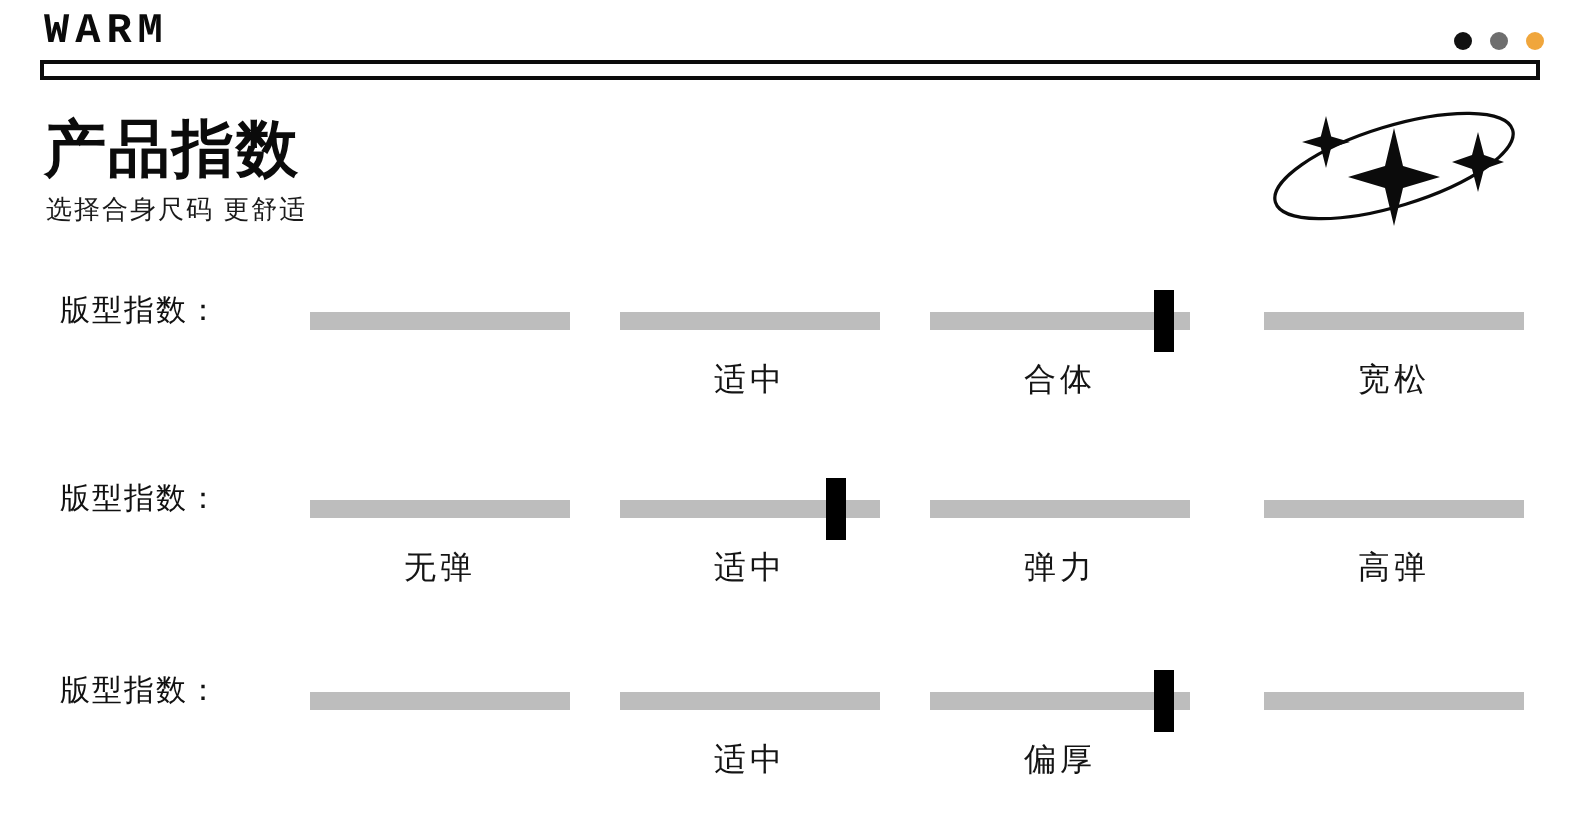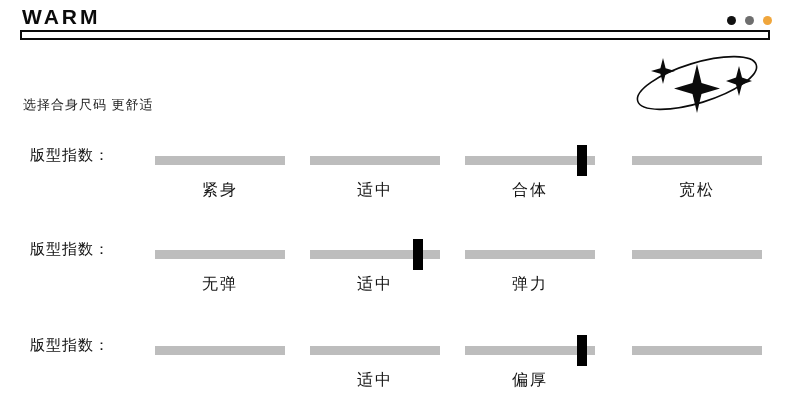--- a/index.html
+++ b/index.html
@@ -17,21 +17,21 @@
     height: 414px;
     overflow: hidden;
     background: #ffffff;
   }
 
   
   .brand {
     position: absolute;
     left: 22px;
     top: 6px;
-    font-family: Liberation Sans, sans-serif;
+    font-family: Liberation Mono, monospace;
     font-size: 21px;
     font-weight: 700;
     letter-spacing: 3px;
     color: #0b0b0b;
     line-height: 1;
     white-space: nowrap;
   }
   .dots {
     position: absolute;
     right: 18px;
@@ -152,56 +152,57 @@
   <div class="brand">WARM</div>
 
   <div class="dots">
     <span class="dot" style="background: rgb(17, 17, 17);"></span>
     <span class="dot" style="background: rgb(110, 110, 110);"></span>
     <span class="dot" style="background: rgb(240, 166, 60);"></span>
   </div>
 
   <div class="header-rule"></div>
 
+  <div class="title">产品指数</div>
   <div class="subtitle">选择合身尺码 更舒适</div>
 
   <div class="sparkle">
     <svg viewBox="0 0 150 62" width="150" height="62" xmlns="http://www.w3.org/2000/svg">
       <ellipse cx="75" cy="31" rx="62" ry="20" fill="none" stroke="#0b0b0b" stroke-width="1.6" transform="rotate(-17 75 31)"></ellipse>
       <path d="M75 12 L79.5 31 L98 36.5 L79.5 42 L75 61 L70.5 42 L52 36.5 L70.5 31 Z" fill="#0b0b0b"></path>
       <path d="M41 6 L43.6 16.2 L53 19 L43.6 21.8 L41 32 L38.4 21.8 L29 19 L38.4 16.2 Z" fill="#0b0b0b"></path>
       <path d="M117 14 L120 25.5 L130 29 L120 32.5 L117 44 L114 32.5 L104 29 L114 25.5 Z" fill="#0b0b0b"></path>
     </svg>
   </div>
 
   <div class="row" id="row-0" style="top:146px;">
     <div class="row-label">版型指数：</div>
     <div class="track">
       <div class="seg s0" style="background: rgb(189, 189, 189);"></div>
       <div class="seg s1" style="background: rgb(189, 189, 189);"></div>
       <div class="seg s2" style="background: rgb(189, 189, 189);"></div>
       <div class="seg s3" style="background: rgb(189, 189, 189);"></div>
-      <div class="seg-label s0">紧身</div>
       <div class="seg-label s1">适中</div>
       <div class="seg-label s2">合体</div>
       <div class="seg-label s3">宽松</div>
       <div class="thumb" style="left: 422px; background: rgb(0, 0, 0);"></div>
     </div>
   </div>
 
   <div class="row" id="row-1" style="top:240px;">
     <div class="row-label">版型指数：</div>
     <div class="track">
       <div class="seg s0" style="background: rgb(189, 189, 189);"></div>
       <div class="seg s1" style="background: rgb(189, 189, 189);"></div>
       <div class="seg s2" style="background: rgb(189, 189, 189);"></div>
       <div class="seg s3" style="background: rgb(189, 189, 189);"></div>
       <div class="seg-label s0">无弹</div>
       <div class="seg-label s1">适中</div>
       <div class="seg-label s2">弹力</div>
+      <div class="seg-label s3">高弹</div>
       <div class="thumb" style="left: 258px; background: rgb(0, 0, 0);"></div>
     </div>
   </div>
 
   <div class="row" id="row-2" style="top:336px;">
     <div class="row-label">版型指数：</div>
     <div class="track">
       <div class="seg s0" style="background: rgb(189, 189, 189);"></div>
       <div class="seg s1" style="background: rgb(189, 189, 189);"></div>
       <div class="seg s2" style="background: rgb(189, 189, 189);"></div>

